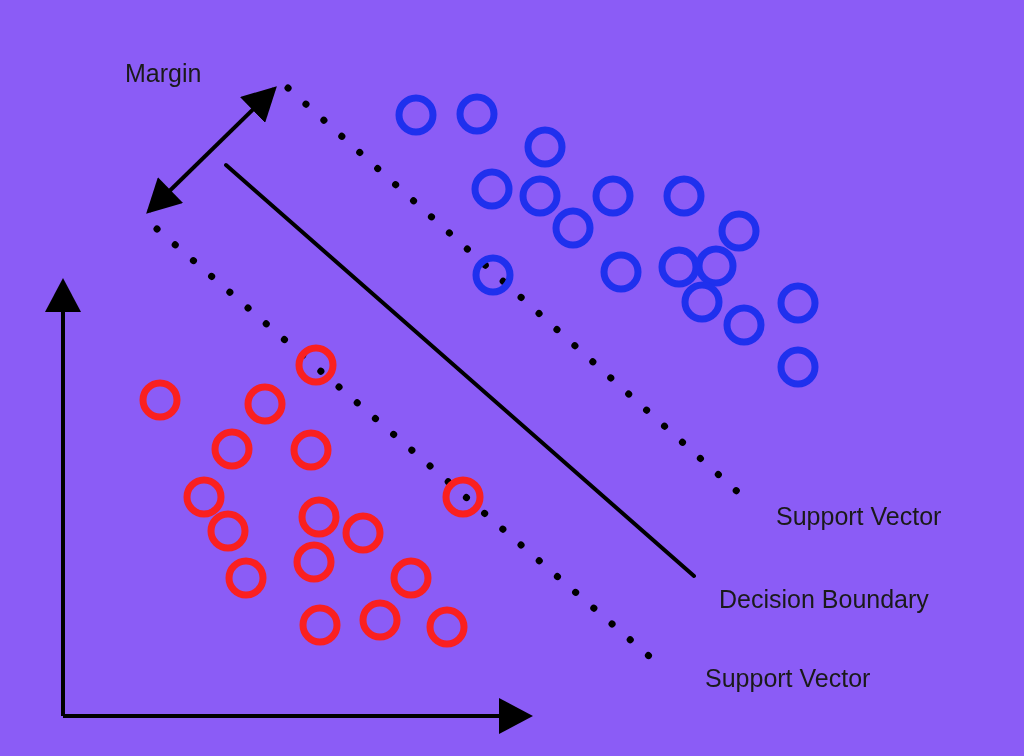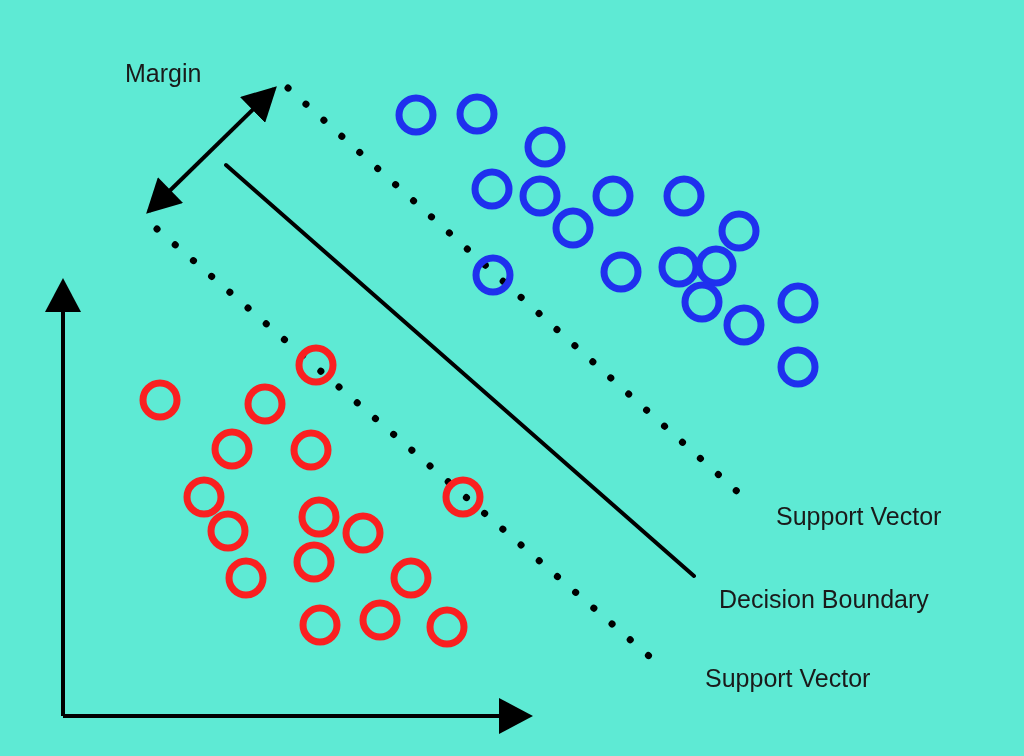--- a/index.html
+++ b/index.html
@@ -7,21 +7,21 @@
     padding: 0;
     background: #ffffff;
   }
   body {
     font-family: "Liberation Sans", sans-serif;
   }
   #stage {
     position: relative;
     width: 1024px;
     height: 756px;
-    background: #5eead4;
+    background: #8b5cf6;
     overflow: hidden;
   }
   #svm-svg {
     position: absolute;
     top: 0;
     left: 0;
     width: 1024px;
     height: 756px;
   }
   .diagram-label {

